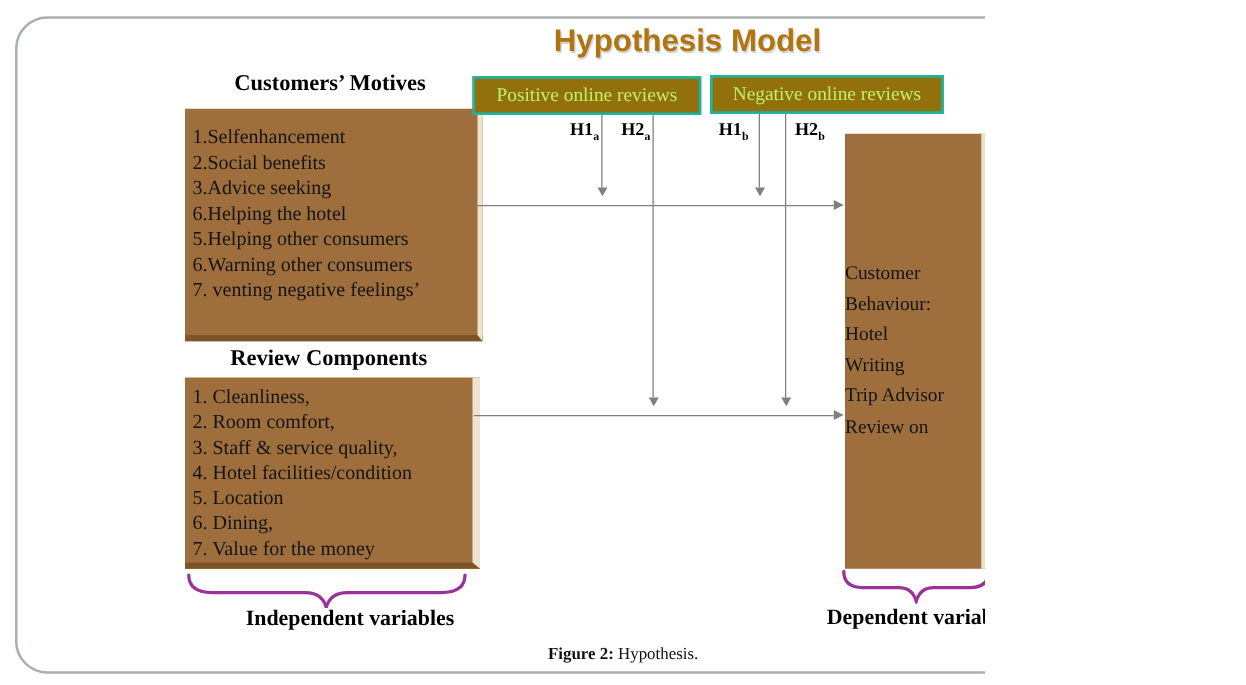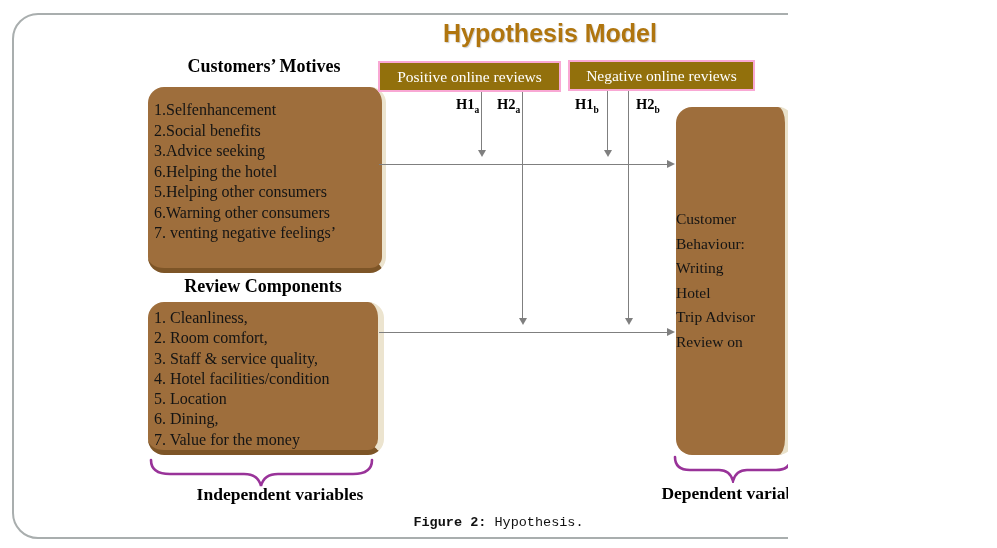--- a/index.html
+++ b/index.html
@@ -13,36 +13,36 @@
   }
   .title{
     position:absolute;left:100px;top:19px;width:900px;text-align:center;
     font-family:"Liberation Sans", sans-serif;font-weight:bold;font-size:25px;
     color:#b0750e;text-shadow:1px 1px 1px rgba(110,110,110,0.35);
   }
   .box-heading{
     position:absolute;font-weight:bold;font-size:18px;color:#000;text-align:center;
   }
   .brown-box{
-    position:absolute;background:#9e6e3c;color:#141414;font-size:16px;border-radius:16px;
+    position:absolute;background:#9e6e3c;color:#141414;font-size:16px;
   }
   .list-box div{white-space:nowrap;}
   .motives-box{
     left:148px;top:87px;width:228px;height:168px;
     padding:13px 0 0 6px;line-height:20.5px;
     border-bottom:5px solid #7d5527;border-right:4px solid #ece4cf;
   }
   .review-box{
     left:148px;top:302px;width:224px;height:142px;
     padding:6px 0 0 6px;line-height:20.3px;
     border-bottom:5px solid #7d5527;border-right:6px solid #ece4cf;
   }
   .gold-box{
-    position:absolute;background:#92700c;border:2px solid #f9a8d4;
-    color:#ffffff;font-size:15.5px;text-align:center;line-height:27px;
+    position:absolute;background:#92700c;border:2px solid #14b8a6;
+    color:#bef264;font-size:15.5px;text-align:center;line-height:27px;
   }
   .positive-box{left:378px;top:61px;width:179px;height:27px;}
   .negative-box{left:568px;top:60px;width:183px;height:27px;}
   .h-label{
     position:absolute;top:96px;font-weight:bold;font-size:14.5px;color:#000;
   }
   .h-label .sub{font-size:9.5px;vertical-align:-4px;font-weight:bold;}
   .vline{position:absolute;width:1px;background:#7f7f7f;}
   .hline{position:absolute;height:1px;background:#7f7f7f;}
   .arrow-down{
@@ -61,21 +61,21 @@
     text-align:left;font-size:15.5px;line-height:24.5px;
     box-sizing:content-box;padding-top:0;
   }
   .outcome-text{padding-top:100px;}
   .brace{position:absolute;}
   .group-label{
     position:absolute;font-weight:bold;font-size:17.5px;color:#000;text-align:center;
   }
   .caption{
     position:absolute;left:0;top:515px;width:997px;text-align:center;
-    font-family:Liberation Mono, monospace;font-size:13.5px;color:#111;
+    font-family:Liberation Serif, serif;font-size:13.5px;color:#111;
   }
   .caption .bold{font-weight:bold;}
 </style>
 </head>
 <body>
 
 <div id="canvas">
 
   <div class="frame"></div>
 
@@ -126,22 +126,22 @@
   <div class="hline" style="left:379px;top:164px;width:288px;"></div>
   <div class="arrow-right" style="left:667px;top:160px;"></div>
 
   <div class="hline" style="left:379px;top:332px;width:288px;"></div>
   <div class="arrow-right" style="left:667px;top:328px;"></div>
 
   <div class="brown-box outcome-box">
     <div class="outcome-text">
       <div>Customer</div>
       <div>Behaviour:</div>
+      <div>Hotel</div>
       <div>Writing</div>
-      <div>Hotel</div>
       <div>Trip Advisor</div>
       <div>Review on</div>
     </div>
   </div>
 
   <svg class="brace" style="left:148px;top:456px;" width="227" height="32" viewBox="0 0 227 32">
     <path d="M3,4 Q3,18 22,18 L96,18 Q110,18 113,30 Q116,18 130,18 L205,18 Q224,18 224,4" fill="none" stroke="#993399" stroke-width="2.6" stroke-linecap="round"></path>
   </svg>
   <svg class="brace" style="left:672px;top:453px;" width="122" height="30" viewBox="0 0 122 30">
     <path d="M3,4 Q3,17 18,17 L47,17 Q58,17 61,28 Q64,17 75,17 L104,17 Q119,17 119,4" fill="none" stroke="#993399" stroke-width="2.6" stroke-linecap="round"></path>

